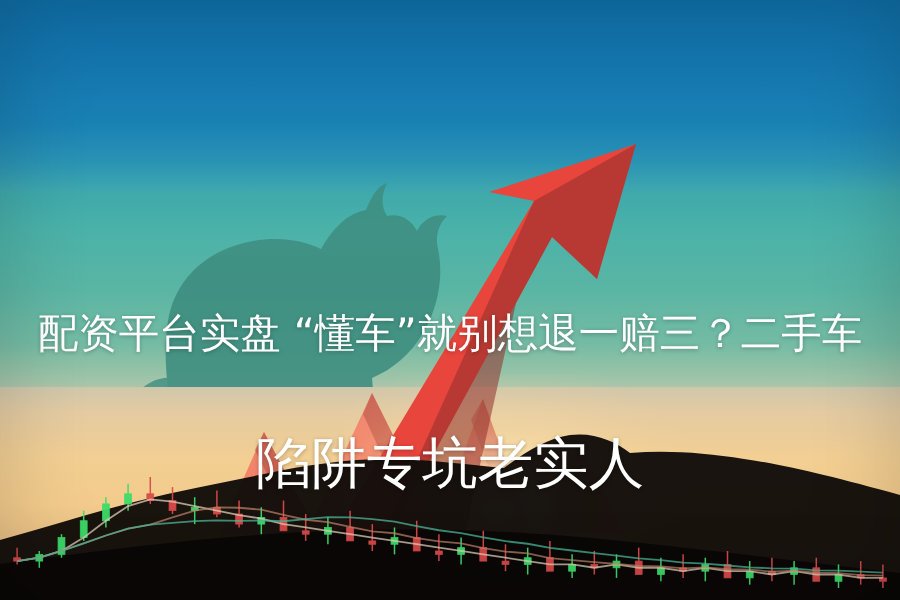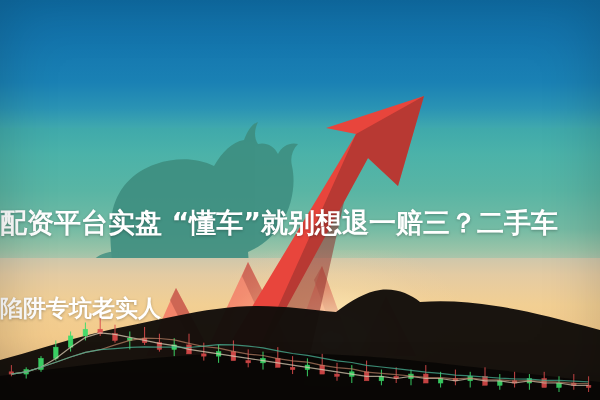--- a/index.html
+++ b/index.html
@@ -40,31 +40,31 @@
       rgba(242,207,147,1) 33%,
       rgba(243,203,140,1) 55%,
       rgba(231,191,132,1) 74%,
       rgba(180,148,106,1) 88%,
       rgba(90,74,56,1) 100%);
   }
 
   
   #headline{
     position:absolute;left:0;top:158px;width:600px;
-    text-align:left;color:#ffffff;
-    font-weight:bold;
+    text-align:center;color:#ffffff;
+    font-weight:normal;
     font-size:27px;line-height:43px;
     letter-spacing:0px;
     text-shadow:0 1px 3px rgba(0,0,0,.28);
     white-space:pre-line;
     z-index:40;
   }
   .hl-line{display:block;}
   #hl1{font-size:27px;}
-  #hl2{font-size:23px;}
+  #hl2{font-size:37px;}
 
   svg{display:block;}
   #glow{
     position:absolute;left:230px;top:250px;width:230px;height:150px;
     background:radial-gradient(ellipse at 45% 60%,
       rgba(255,248,225,.95) 0%,
       rgba(255,238,190,.62) 22%,
       rgba(255,228,170,.30) 42%,
       rgba(255,220,160,.10) 62%,
       rgba(255,220,160,0) 80%);

